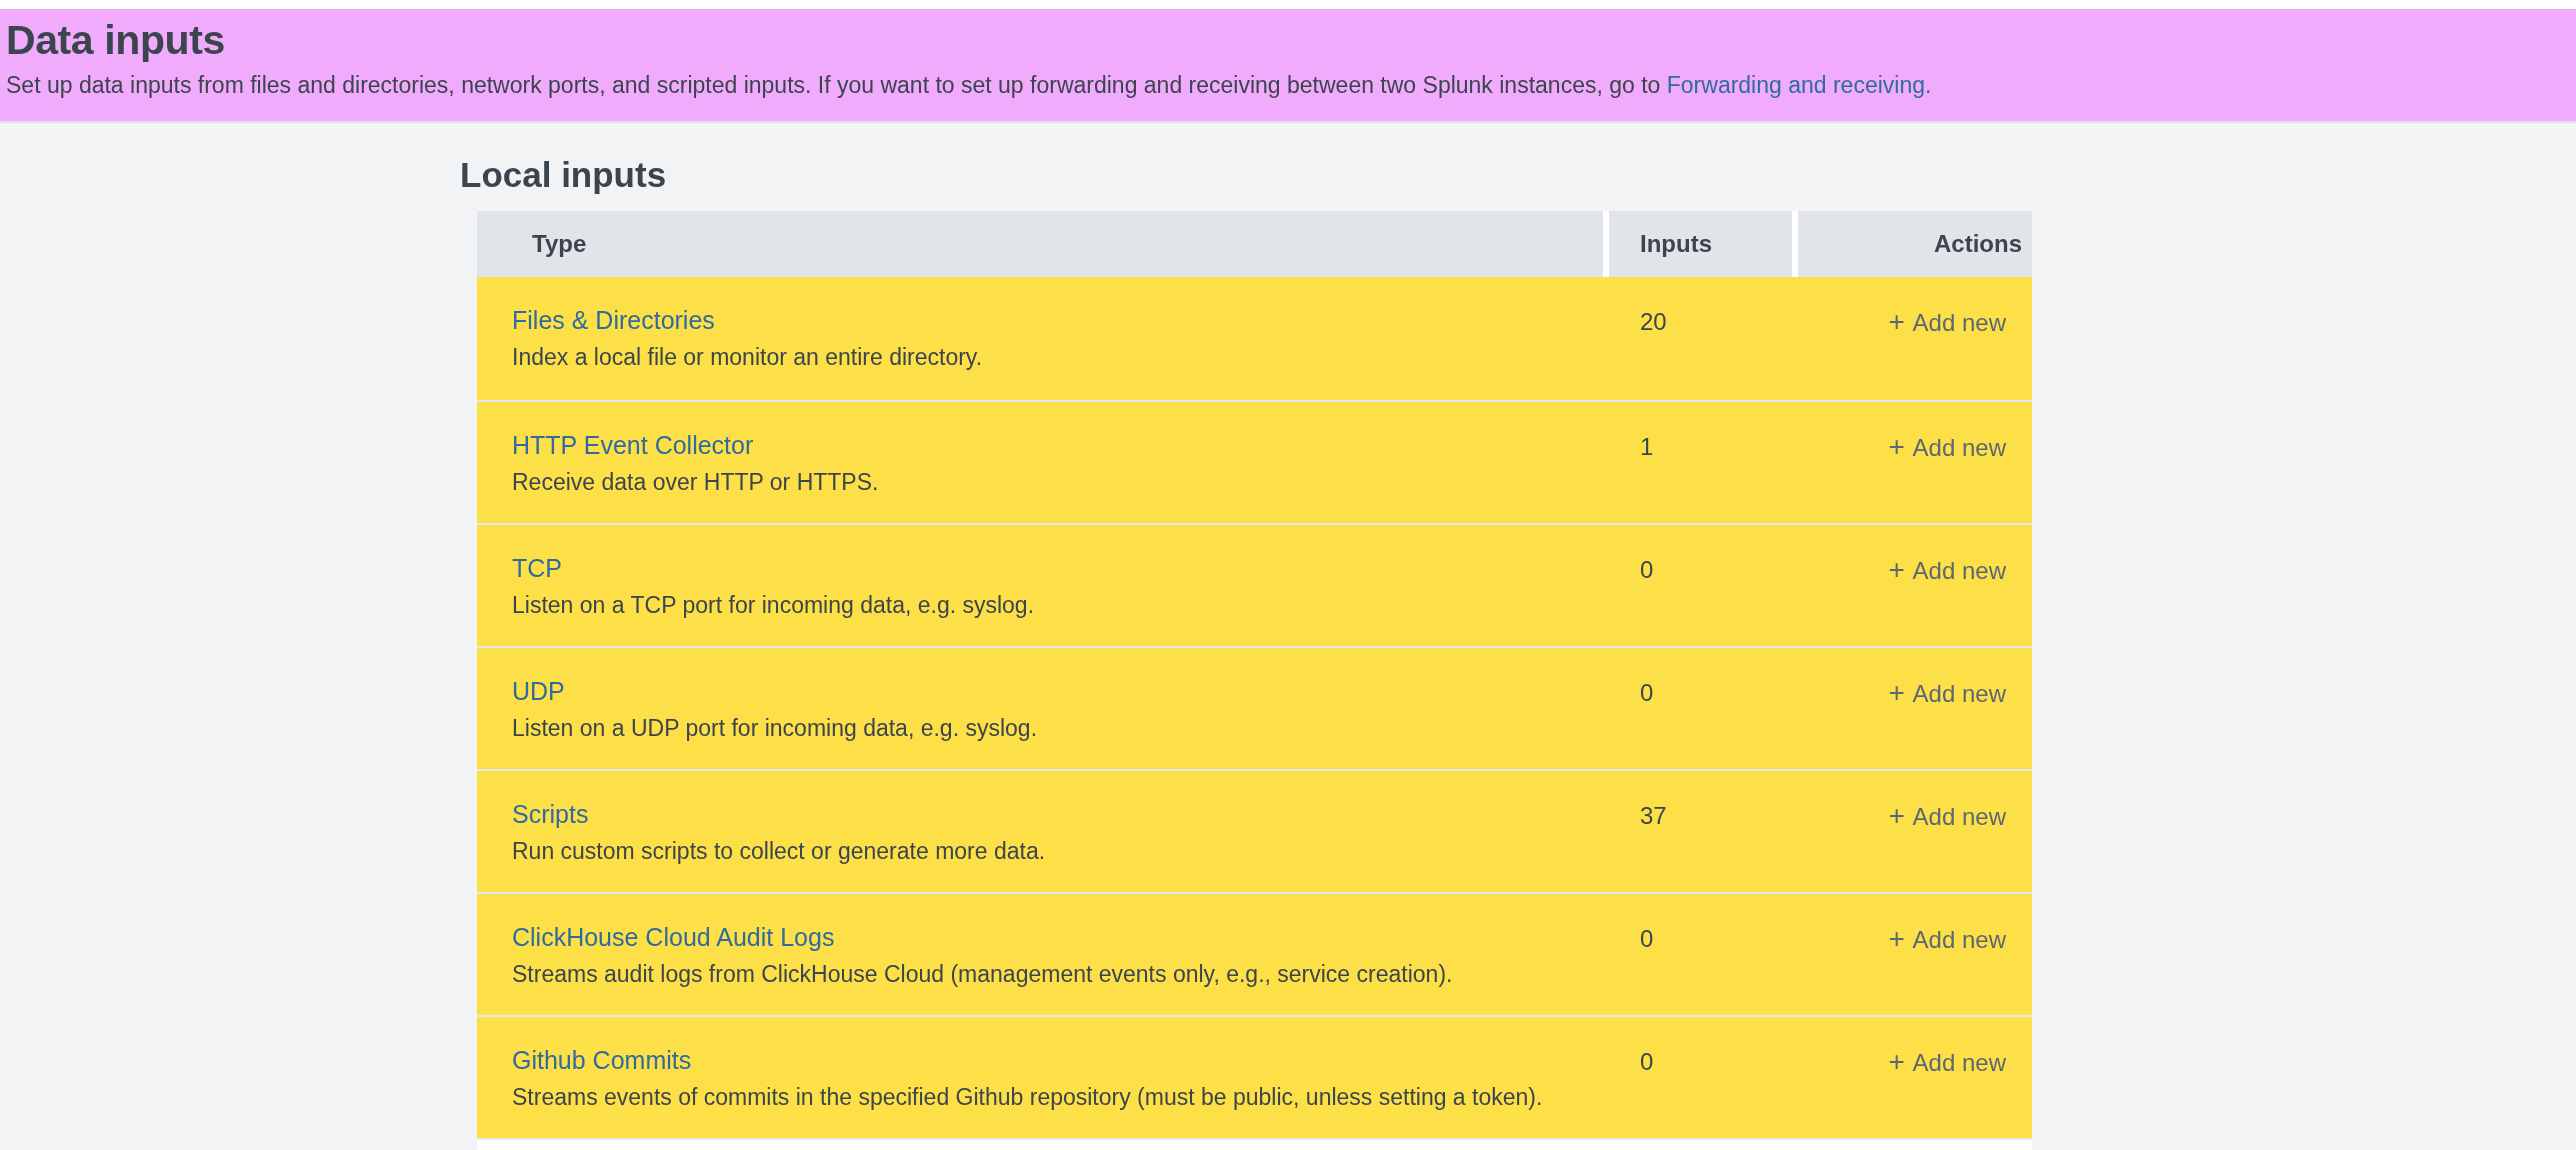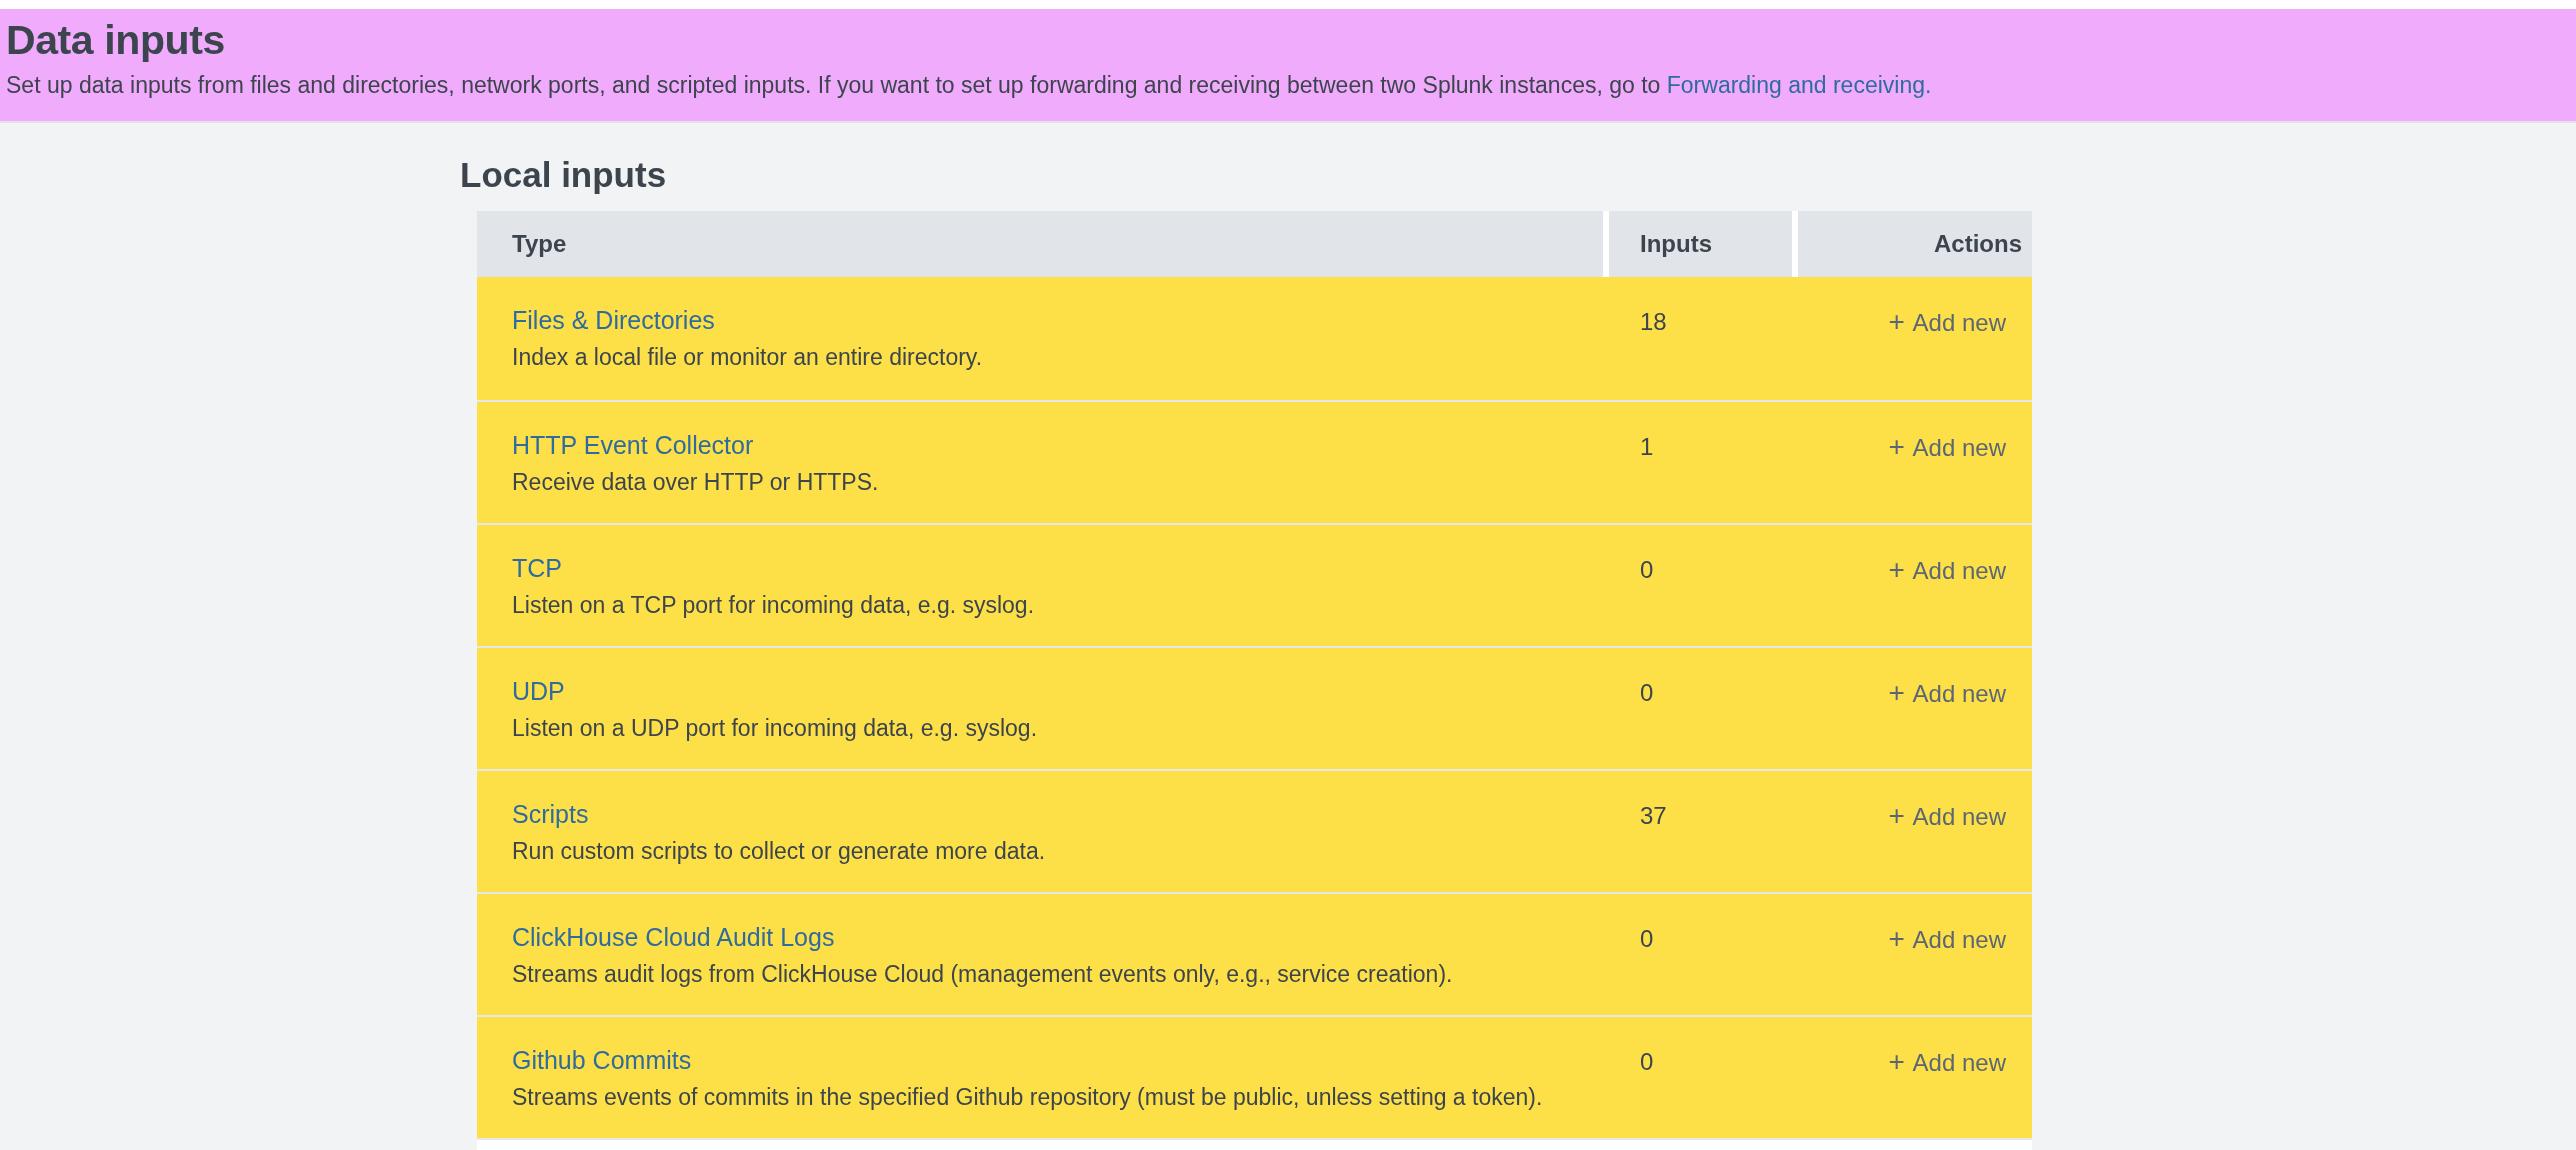--- a/index.html
+++ b/index.html
@@ -63,21 +63,21 @@
     height: 66px;
   }
   .th {
     background: #e1e4e8;
     font-size: 24px;
     font-weight: 700;
     color: #3c444d;
     display: flex;
     align-items: center;
   }
-  .th.col-type   { padding-left: 35px; }
+  .th.col-type   { padding-left: 55px; }
   .th.col-inputs { padding-left: 31px; }
   .th.col-actions { justify-content: flex-end; padding-right: 10px; }
   .trow {
     background: #fde047;
     height: 123px;
     border-top: 2.6px solid #e5e8ec;
   }
   .tbody .trow:first-child { border-top: none; height: 123px; }
   .cell-type { padding: 29px 0 0 35px; }
   .type-link {
@@ -143,21 +143,21 @@
       <div class="th col-type">Type</div>
       <div class="th col-inputs">Inputs</div>
       <div class="th col-actions">Actions</div>
     </div>
     <div class="tbody" id="tbody">
   <div class="trow">
     <div class="cell-type">
       <a class="type-link" href="#">Files &amp; Directories</a>
       <div class="type-desc">Index a local file or monitor an entire directory.</div>
     </div>
-    <div class="cell-inputs">18</div>
+    <div class="cell-inputs">20</div>
     <div class="cell-actions">
       <a class="add-new-link" href="#"><span class="plus-glyph">+</span><span>Add new</span></a>
     </div>
   </div>
 
   <div class="trow">
     <div class="cell-type">
       <a class="type-link" href="#">HTTP Event Collector</a>
       <div class="type-desc">Receive data over HTTP or HTTPS.</div>
     </div>

